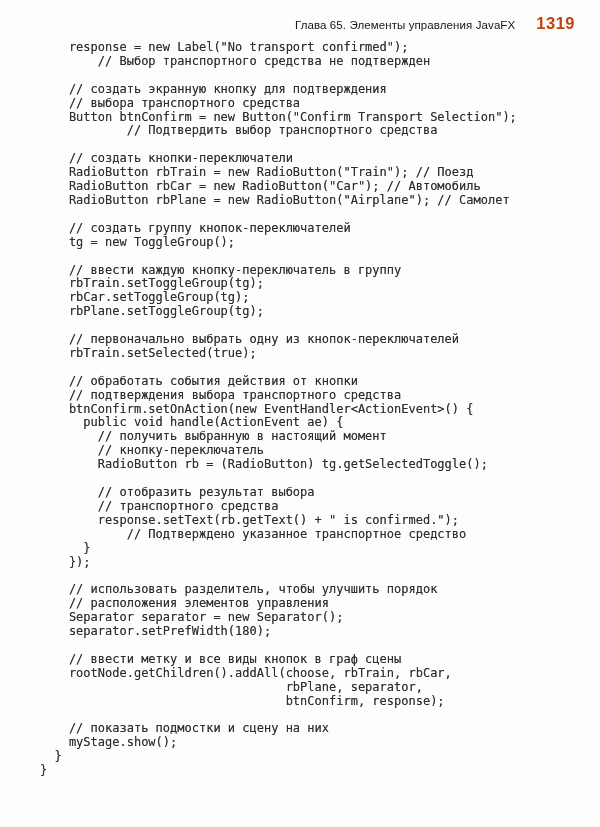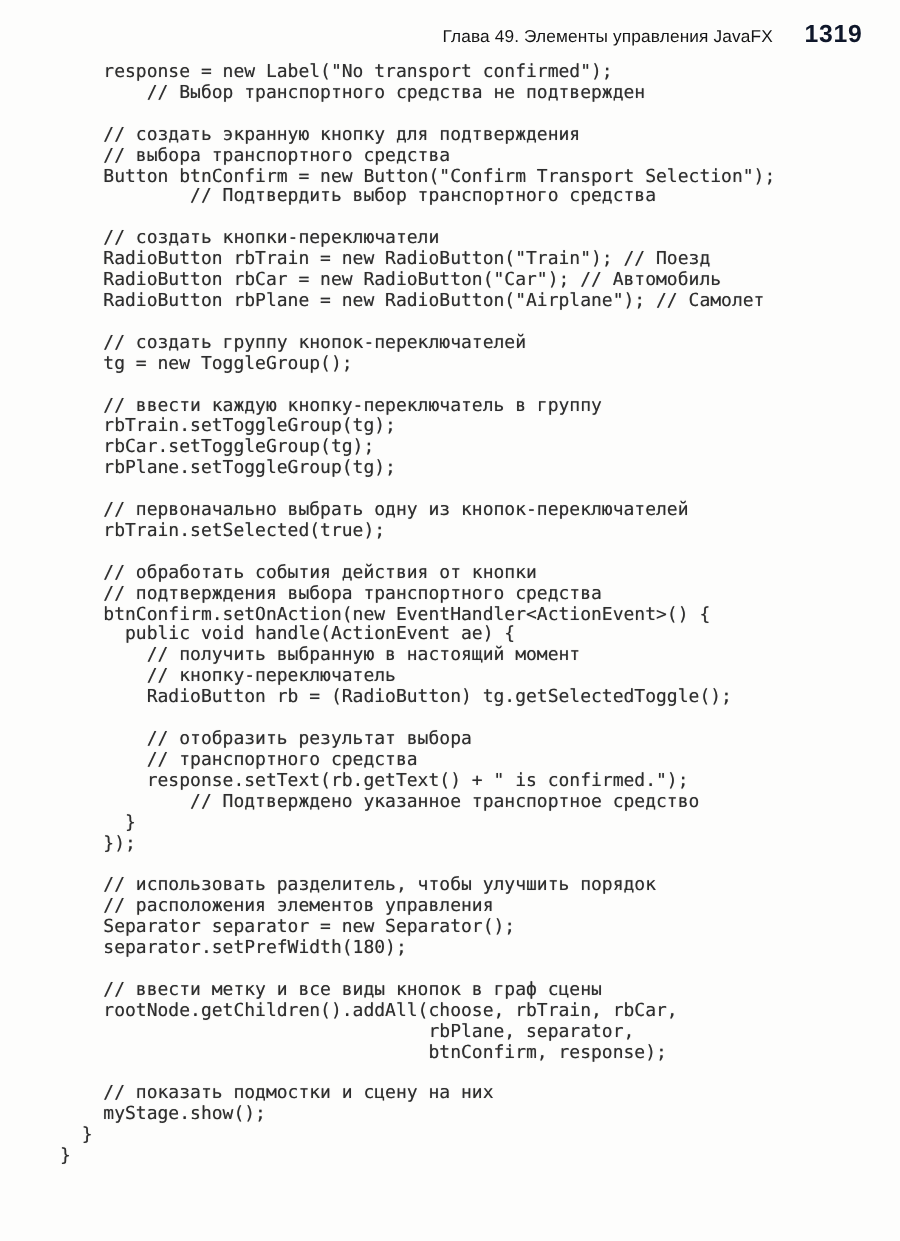--- a/index.html
+++ b/index.html
@@ -30,42 +30,42 @@
   .chapter-title {
     font-family: "Liberation Sans", sans-serif;
     font-size: 11.5px;
     color: #151515;
     letter-spacing: 0.1px;
   }
   .page-number {
     font-family: "Liberation Sans", sans-serif;
     font-size: 16.5px;
     font-weight: bold;
-    color: #0f172a;
+    color: #c2410c;
     letter-spacing: 0.5px;
   }
   .code {
     position: absolute;
     top: 41px;
     left: 40px;
     margin: 0;
     font-family: "DejaVu Sans Mono", "Liberation Mono", monospace;
     font-size: 12px;
     line-height: 13.9px;
     color: #2e2e2e;
     text-shadow: 0 0 0.5px rgba(46,46,46,0.55);
     white-space: pre;
   }
 </style>
 </head>
 <body>
 
 <div class="page">
   <div class="header">
-    <span class="chapter-title">Глава 49. Элементы управления JavaFX</span>
+    <span class="chapter-title">Глава 65. Элементы управления JavaFX</span>
     <span class="page-number">1319</span>
   </div>
   <pre class="code">    response = new Label("No transport confirmed");
         // Выбор транспортного средства не подтвержден
 
     // создать экранную кнопку для подтверждения
     // выбора транспортного средства
     Button btnConfirm = new Button("Confirm Transport Selection");
             // Подтвердить выбор транспортного средства
 

